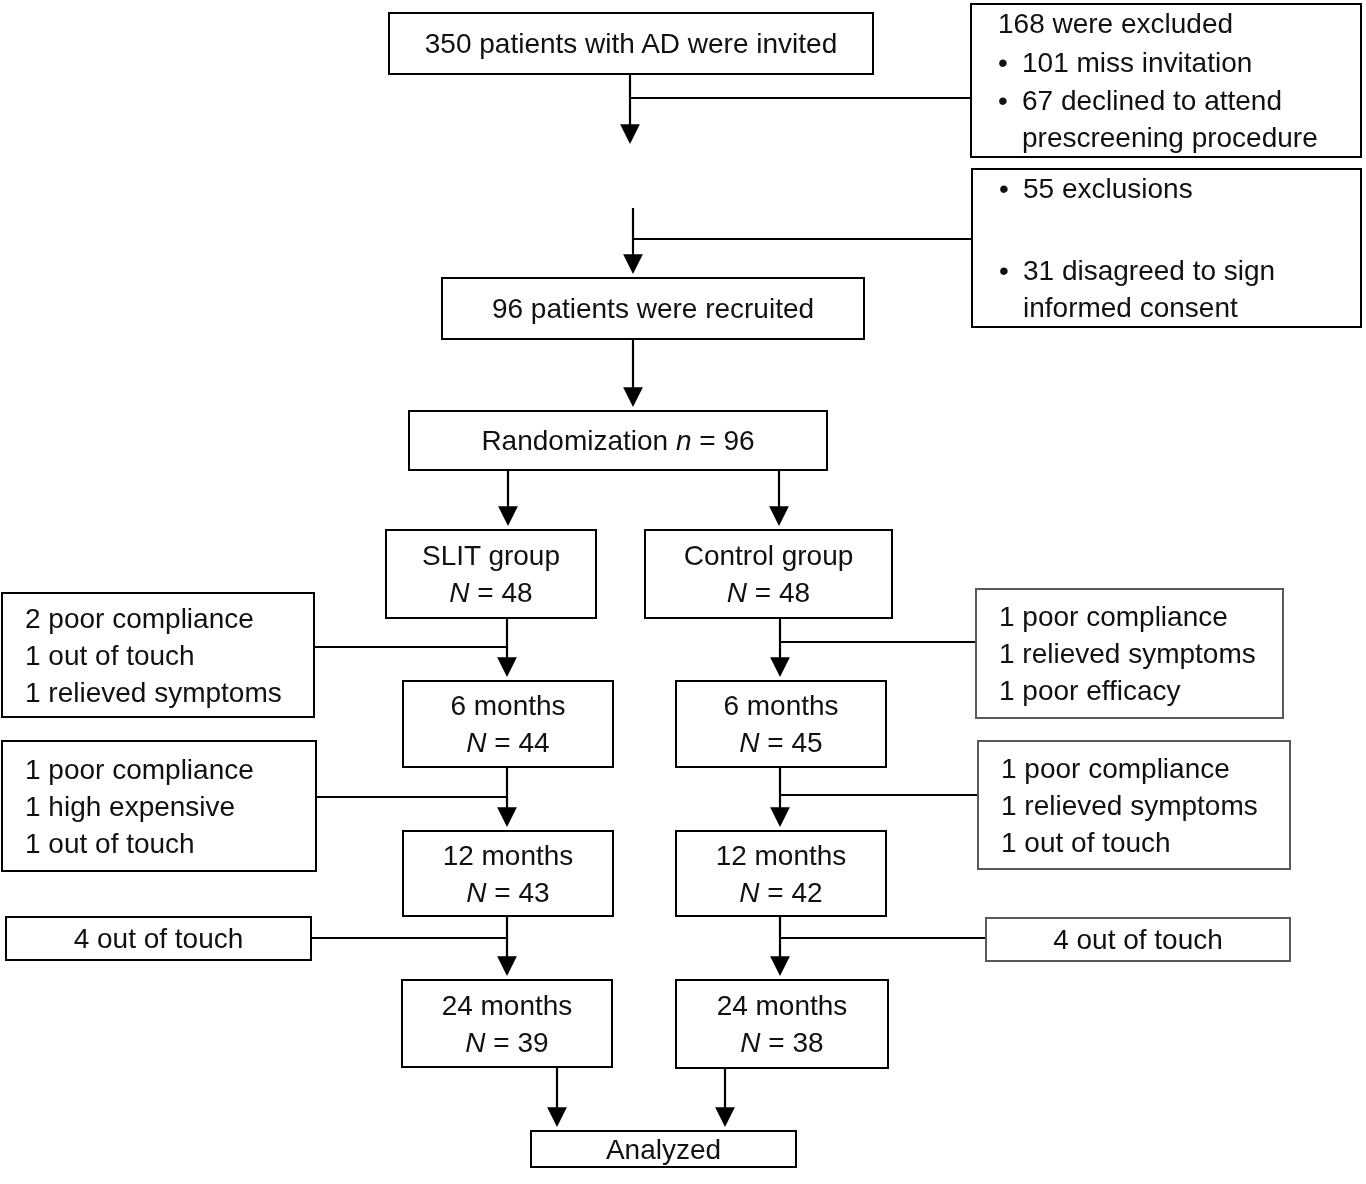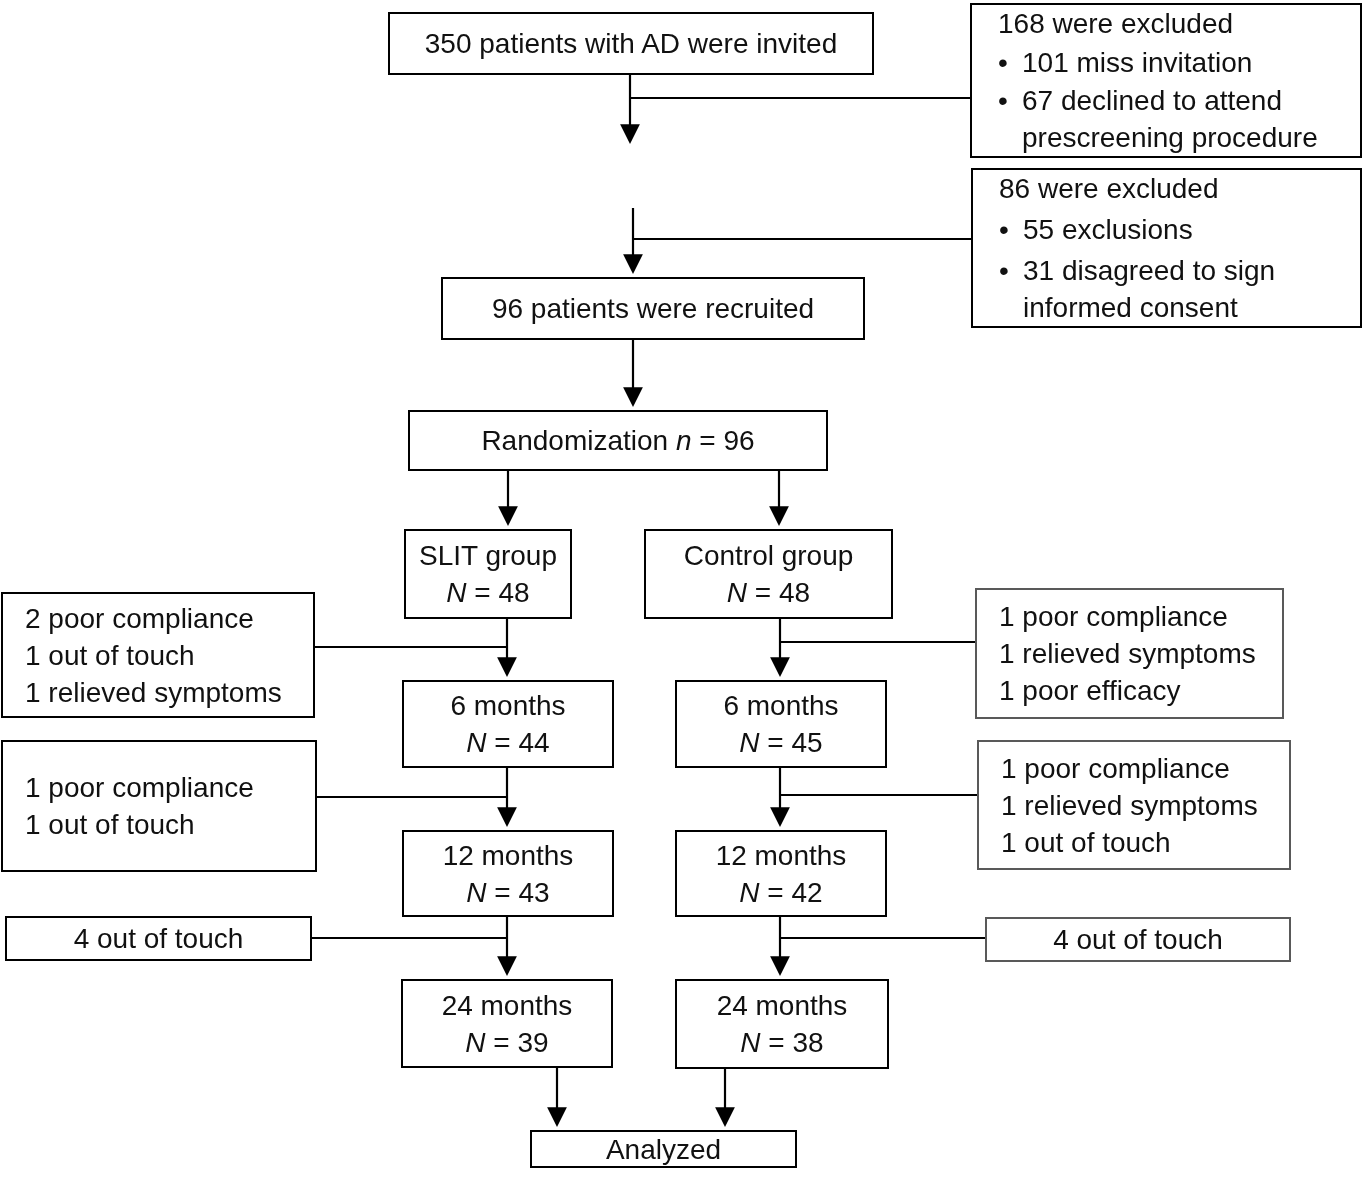--- a/index.html
+++ b/index.html
@@ -92,57 +92,57 @@
       <span class="btxt">101 miss invitation</span>
     </div>
     <div class="bullet">
       <span class="dot">•</span>
       <span class="btxt">67 declined to attend prescreening procedure</span>
     </div>
   </div>
 
 
   <div class="box exc" style="left:971px;top:168px;width:391px;height:160px">
-    <div>86 were excluded</div>
     <div class="bullet">
       <span class="dot">•</span>
       <span class="btxt">55 exclusions</span>
     </div>
     <div class="bullet">
       <span class="dot">•</span>
       <span class="btxt">31 disagreed to sign informed consent</span>
     </div>
   </div>
 
   <div class="box" style="left:441px;top:277px;width:424px;height:63px">
     <span>96 patients were recruited</span>
   </div>
 
   <div class="box" style="left:408px;top:410px;width:420px;height:61px">
     <span><span>Randomization </span><i>n</i><span> = 96</span></span>
   </div>
 
-  <div class="box" style="left:404px;top:529px;width:168px;height:90px">
+  <div class="box" style="left:385px;top:529px;width:212px;height:90px">
     <div>SLIT group</div>
     <div><i>N</i><span> = 48</span></div>
   </div>
 
   <div class="box leftalign" style="left:1px;top:592px;width:314px;height:126px">
     <div>2 poor compliance</div>
     <div>1 out of touch</div>
     <div>1 relieved symptoms</div>
   </div>
 
   <div class="box" style="left:402px;top:680px;width:212px;height:88px">
     <div>6 months</div>
     <div><i>N</i><span> = 44</span></div>
   </div>
 
   <div class="box leftalign" style="left:1px;top:740px;width:316px;height:132px">
     <div>1 poor compliance</div>
+    <div>1 high expensive</div>
     <div>1 out of touch</div>
   </div>
 
   <div class="box" style="left:402px;top:830px;width:212px;height:87px">
     <div>12 months</div>
     <div><i>N</i><span> = 43</span></div>
   </div>
 
   <div class="box" style="left:5px;top:916px;width:307px;height:45px">
     <span>4 out of touch</span>

